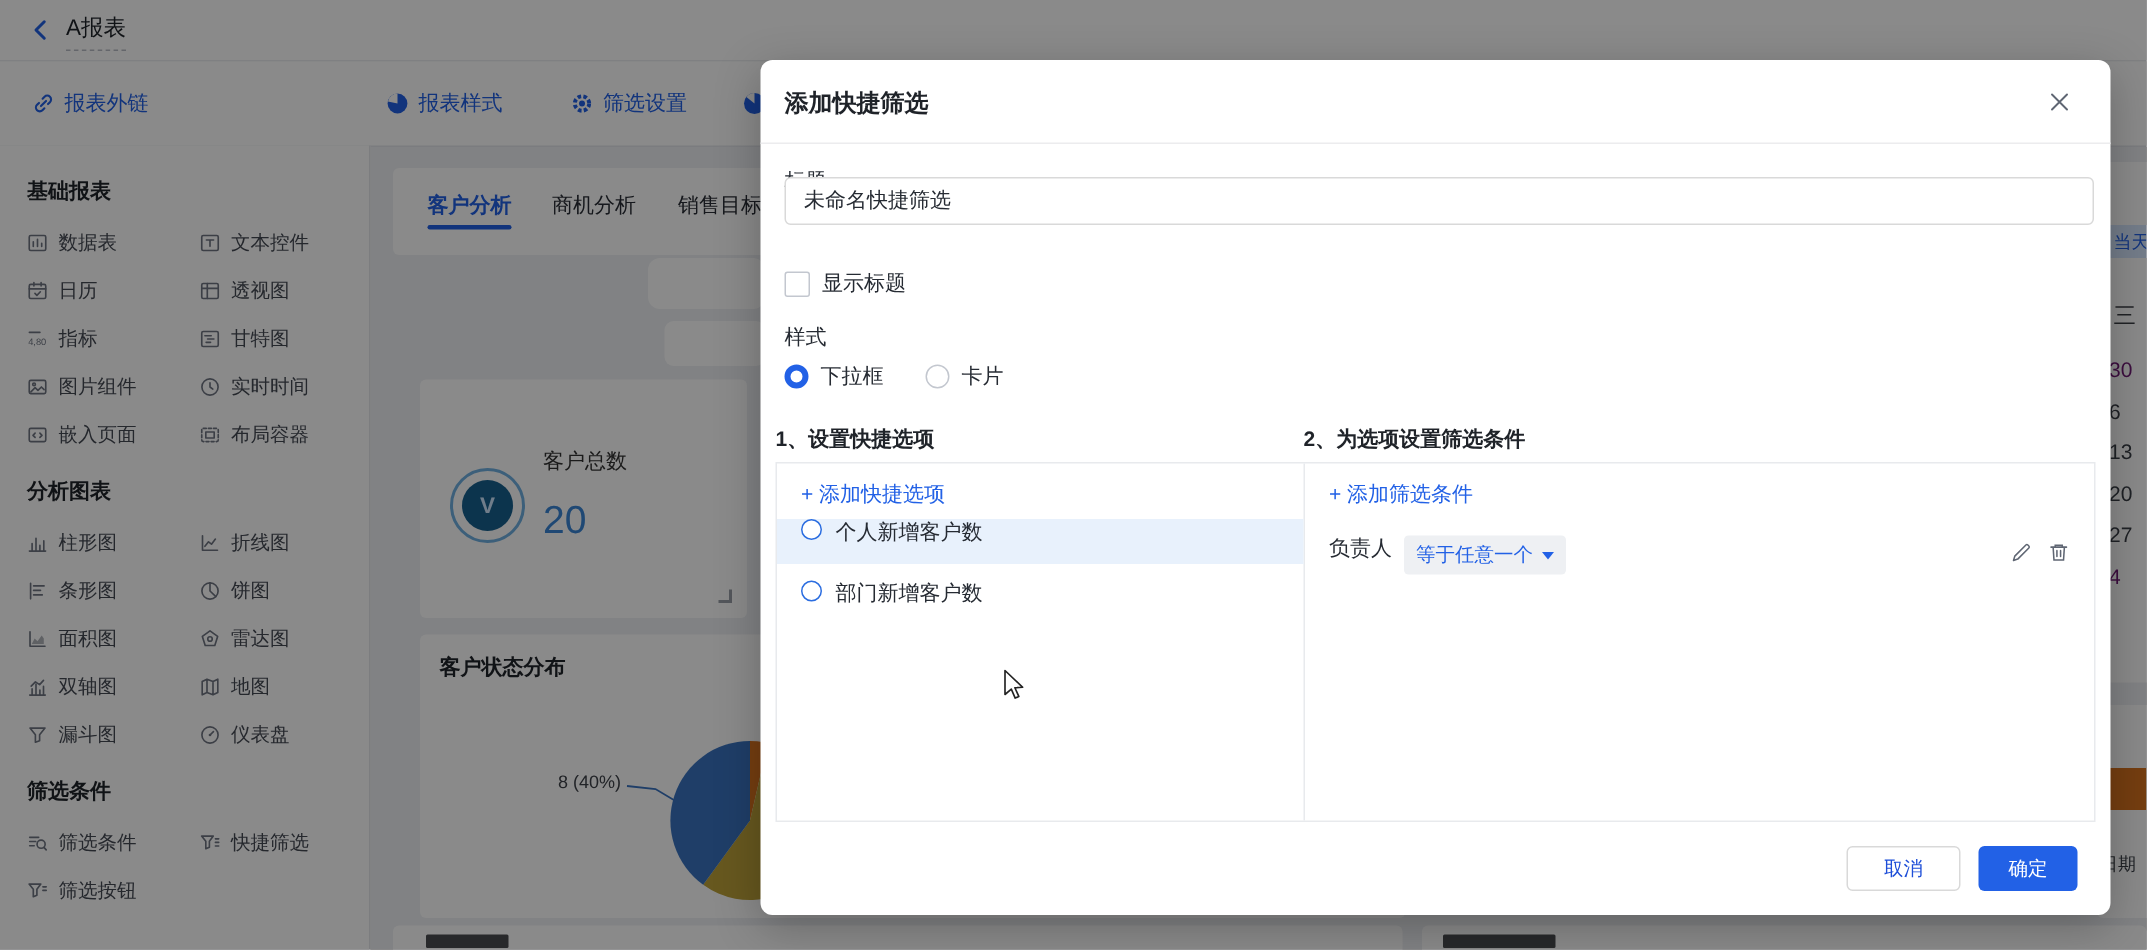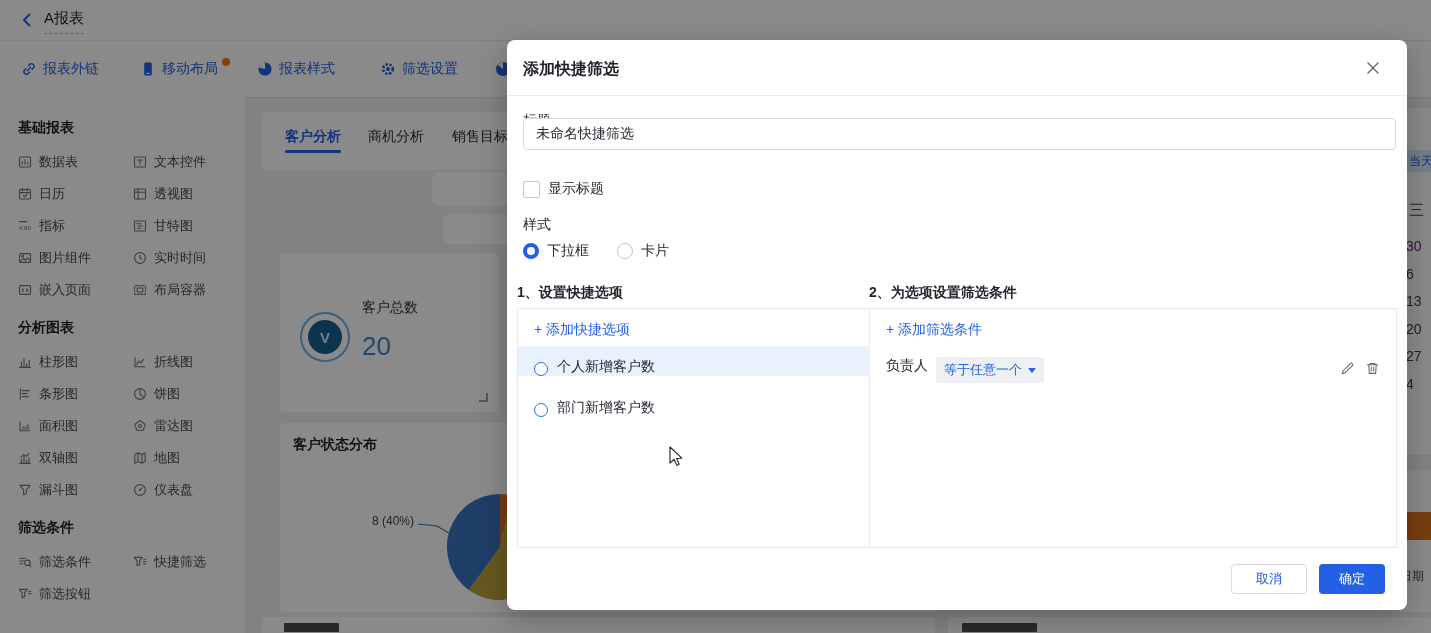--- a/index.html
+++ b/index.html
@@ -51,21 +51,21 @@
   .m-input{position:absolute;left:16px;top:78px;width:873px;height:32px;box-sizing:border-box;border:1px solid #d9d9d9;border-radius:4px;padding:0 12px;font-size:14px;color:#262b33;font-family:inherit;}
   .checkbox{width:15px;height:15px;border:1px solid #c3c7cf;border-radius:2px;background:#fff;cursor:pointer;}
   .radio{width:16px;height:16px;border-radius:50%;box-sizing:border-box;border:1px solid #c3c7cf;background:#fff;cursor:pointer;flex:none;}
   .radio.sel{border:4.5px solid #2261e6;}
   .radio-item{display:inline-flex;align-items:center;gap:8px;font-size:14px;color:#262b33;margin-right:28px;}
   .col-heading{font-size:14px;font-weight:600;color:#1f2329;}
   .split-box{position:absolute;left:10px;top:268px;width:880px;height:240px;border:1px solid #e8eaed;box-sizing:border-box;}
   .panel-left{position:absolute;left:0;top:0;width:352px;height:238px;border-right:1px solid #e8eaed;box-sizing:border-box;}
   .panel-right{position:absolute;left:352px;top:0;width:526px;height:238px;}
   .add-link{position:absolute;left:16px;top:12px;font-size:14px;color:#2261e6;cursor:pointer;white-space:nowrap;}
-  .q-option{position:absolute;left:0;width:351px;height:30px;display:flex;align-items:flex-end;gap:9px;padding-left:16px;box-sizing:border-box;font-size:14px;color:#262b33;cursor:pointer;}
+  .q-option{position:absolute;left:0;width:351px;height:30px;display:flex;align-items:flex-start;gap:9px;padding-left:16px;box-sizing:border-box;font-size:14px;color:#262b33;cursor:pointer;}
   .q-option.hl{background:#e8f1fc;}
   .q-radio{width:14px;height:14px;border-radius:50%;border:1.5px solid #2b6de0;background:#fff;box-sizing:border-box;flex:none;}
   .cond-row{position:absolute;left:16px;top:48px;height:28px;display:flex;align-items:flex-start;gap:8px;font-size:14px;color:#262b33;}
   .op-chip{display:inline-flex;align-items:center;gap:6px;background:#eef0f3;border-radius:3px;padding:4px 8px;color:#2261e6;font-size:13px;cursor:pointer;}
   .caret-dn{width:0;height:0;border-left:4px solid transparent;border-right:4px solid transparent;border-top:5px solid #2261e6;}
   .cond-icons{position:absolute;right:16px;top:52px;display:flex;gap:10px;color:#5f6673;}
   .cond-icons .icbtn{cursor:pointer;display:inline-flex;}
   .m-select{position:absolute;left:16px;top:82px;width:496px;height:32px;border:1px solid #d9d9d9;border-radius:4px;box-sizing:border-box;display:flex;align-items:center;padding:0 12px;font-size:14px;color:#262b33;cursor:pointer;}
   .sel-caret{position:absolute;right:12px;width:0;height:0;border-left:5px solid transparent;border-right:5px solid transparent;border-top:6px solid #9aa0a8;}
   .modal-footer{position:absolute;right:22px;bottom:16px;display:flex;gap:12px;}
@@ -90,30 +90,20 @@
 
   <div class="abs" id="toolbar">
       <div class="tb-item" style="left: 21px;">
         <span style="display: inline-flex;">
           <svg width="16" height="16" viewBox="0 0 16 16" fill="none" stroke="currentColor" stroke-width="1.4" stroke-linecap="round">
             <path d="M6.3 9.7l3.4-3.4M7.4 4.8l1.3-1.3a2.5 2.5 0 013.6 3.6l-1.3 1.3M8.6 11.2l-1.3 1.3a2.5 2.5 0 01-3.6-3.6l1.3-1.3"></path>
           </svg>
         </span>
         <span>报表外链</span>
       </div>
-      <div class="tb-item" style="left: 140px;">
-        <span style="display: inline-flex;">
-          <svg width="16" height="16" viewBox="0 0 16 16">
-            <rect x="4.2" y="1.6" width="7.6" height="12.8" rx="1.5" fill="currentColor"></rect>
-            <path d="M6.8 12.4h2.4" stroke="#ffffff" stroke-width="1.2" stroke-linecap="round"></path>
-          </svg>
-        </span>
-        <span>移动布局</span>
-        <span class="tb-badge"></span>
-      </div>
       <div class="tb-item" style="left: 257px;">
         <span style="display: inline-flex;">
           <svg width="16" height="16" viewBox="0 0 16 16">
             <circle cx="8" cy="8" r="6.6" fill="currentColor"></circle>
             <path d="M8 8V1.4A6.6 6.6 0 001.6 6.6z" fill="#ffffff"></path>
           </svg>
         </span>
         <span>报表样式</span>
       </div>
       <div class="tb-item" style="left: 380px;">

